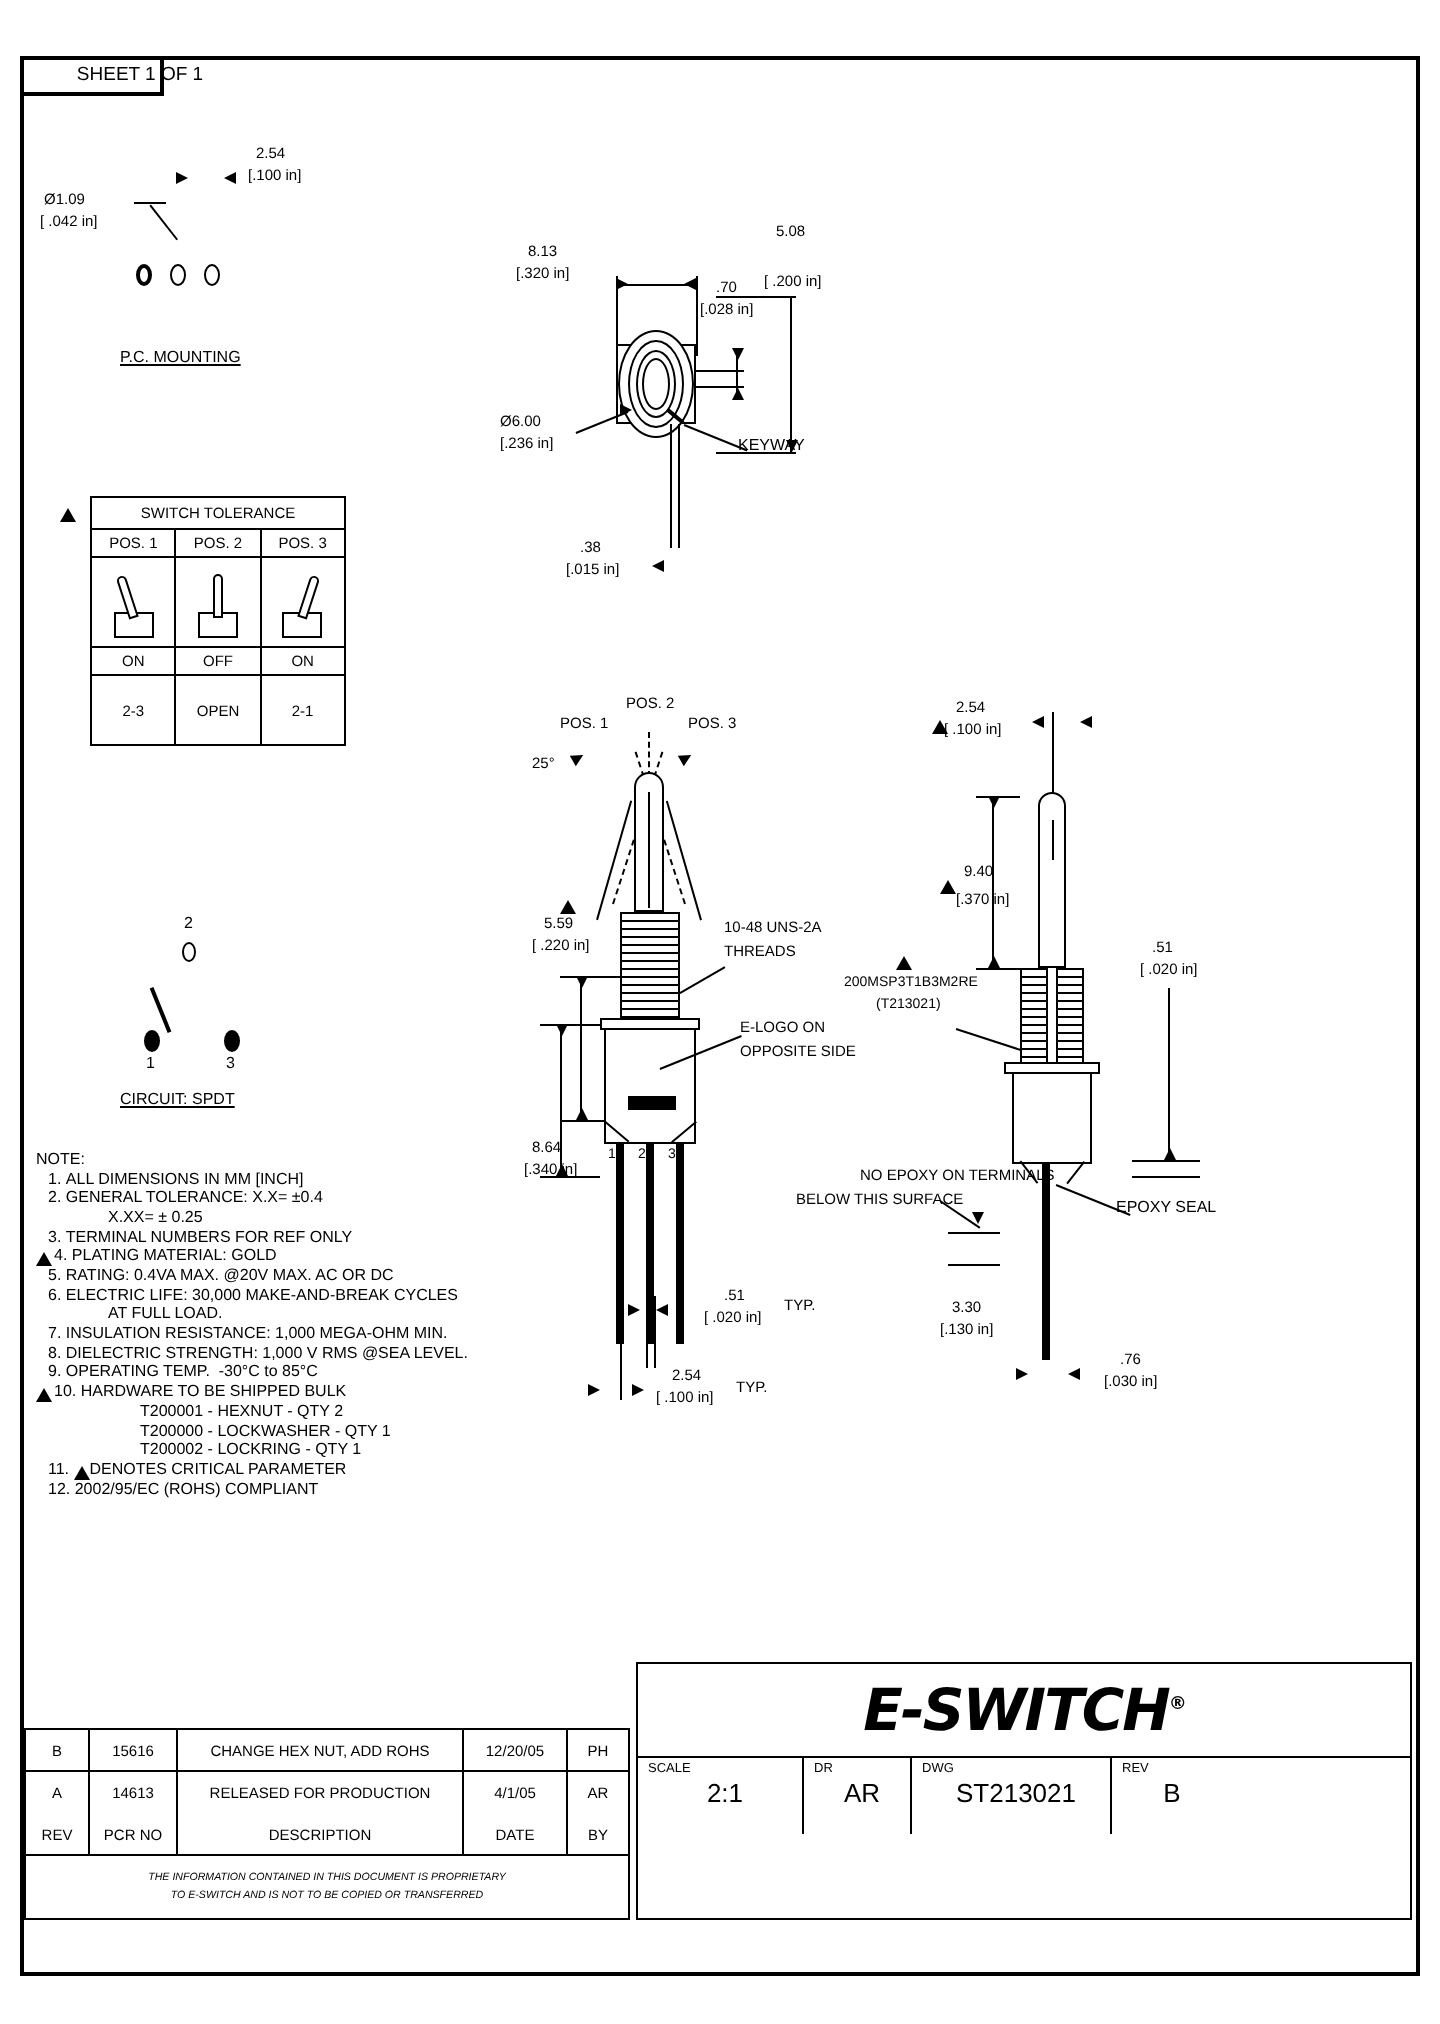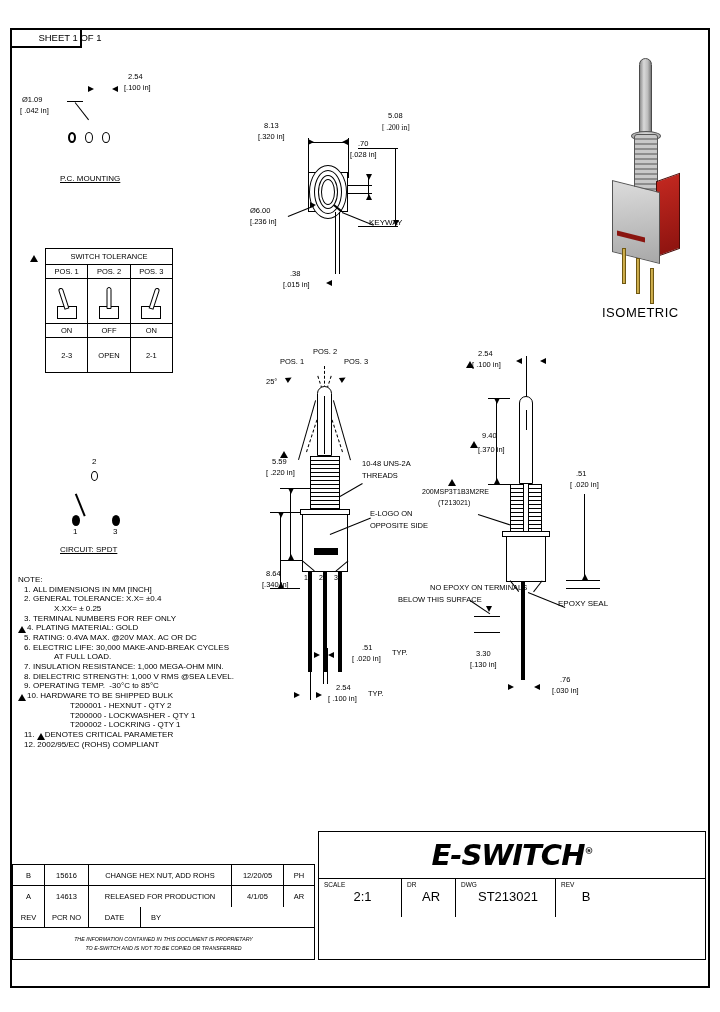--- a/index.html
+++ b/index.html
@@ -349,21 +349,21 @@
     <div class="abs txt t75" style="left:14px; top:10px;">8.13</div>
     <div class="abs txt t75" style="left:8px; top:21px;">[.320 in]</div>
 
     <div class="stroke" style="left:58px; top:30px; width:40px; height:1px;"></div>
     <div class="arrowR" style="left:58px; top:27px;"></div>
     <div class="arrowL" style="left:92px; top:27px;"></div>
     <div class="stroke" style="left:58px; top:26px; width:1px; height:40px;"></div>
     <div class="stroke" style="left:98px; top:26px; width:1px; height:40px;"></div>
 
     <div class="abs txt t75" style="left:138px; top:0px;">5.08</div>
-    <div class="abs txt t75" style="left:132px; top:12px;font-family:Liberation Serif, serif;">[ .200 in]</div>
+    <div class="abs txt t75" style="left:132px; top:25px;">[ .200 in]</div>
     <div class="stroke" style="left:145px; top:36px; width:1px; height:78px;"></div>
     <div class="arrowD" style="left:143px; top:108px;"></div>
     <div class="stroke" style="left:108px; top:36px; width:40px; height:1px;"></div>
     <div class="stroke" style="left:108px; top:114px; width:40px; height:1px;"></div>
 
     <div class="abs txt t75" style="left:108px; top:28px;">.70</div>
     <div class="abs txt t75" style="left:100px; top:39px;">[.028 in]</div>
     <div class="stroke" style="left:118px; top:62px; width:1px; height:26px;"></div>
     <div class="arrowD" style="left:116px; top:62px;"></div>
     <div class="arrowU" style="left:116px; top:82px;"></div>
@@ -534,32 +534,20 @@
 
     <div class="abs txt t75" style="left:28px; top:302px;">3.30</div>
     <div class="abs txt t75" style="left:22px; top:313px;">[.130 in]</div>
 
     <div class="abs txt t75" style="left:112px; top:328px;">.76</div>
     <div class="abs txt t75" style="left:104px; top:339px;">[.030 in]</div>
     <div class="arrowR" style="left:60px; top:336px;"></div>
     <div class="arrowL" style="left:86px; top:336px;"></div>
   </div>
 
-  <div id="iso-wrap" class="abs">
-    <div class="abs iso-lever"></div>
-    <div class="abs iso-bush-top"></div>
-    <div class="abs iso-bush"></div>
-    <div class="abs iso-body-side"></div>
-    <div class="abs iso-body-face"></div>
-    <div class="abs iso-slot"></div>
-    <div class="abs iso-pin" style="left:30px; top:200px;"></div>
-    <div class="abs iso-pin" style="left:44px; top:210px;"></div>
-    <div class="abs iso-pin" style="left:58px; top:220px;"></div>
-    <div class="abs txt t13" style="left:10px; top:258px; letter-spacing:0.5px;">ISOMETRIC</div>
-  </div>
 
   <div id="rev-table" class="abs">
     <div id="rev-rows">
         <div class="rrow">
           <div class="rc c-rev">B</div>
           <div class="rc c-pcr">15616</div>
           <div class="rc c-desc">CHANGE HEX NUT, ADD ROHS</div>
           <div class="rc c-date">12/20/05</div>
           <div class="rc c-by">PH</div>
         </div>
@@ -567,20 +555,21 @@
           <div class="rc c-rev">A</div>
           <div class="rc c-pcr">14613</div>
           <div class="rc c-desc">RELEASED FOR PRODUCTION</div>
           <div class="rc c-date">4/1/05</div>
           <div class="rc c-by">AR</div>
         </div>
       </div>
     <div class="rrow">
       <div class="rc c-rev">REV</div>
       <div class="rc c-pcr">PCR NO</div>
+      <div class="rc c-desc">DESCRIPTION</div>
       <div class="rc c-date">DATE</div>
       <div class="rc c-by">BY</div>
     </div>
   </div>
 
   <div id="proprietary" class="abs">
     <div>THE INFORMATION CONTAINED IN THIS DOCUMENT IS PROPRIETARY</div>
     <div>TO E-SWITCH AND IS NOT TO BE COPIED OR TRANSFERRED</div>
   </div>
 

